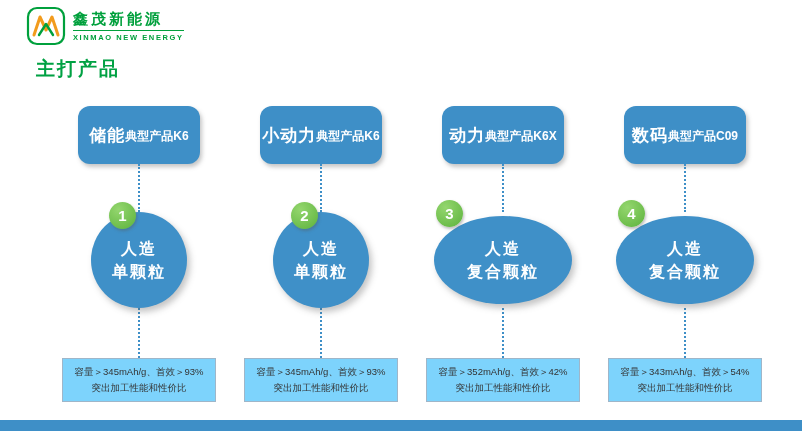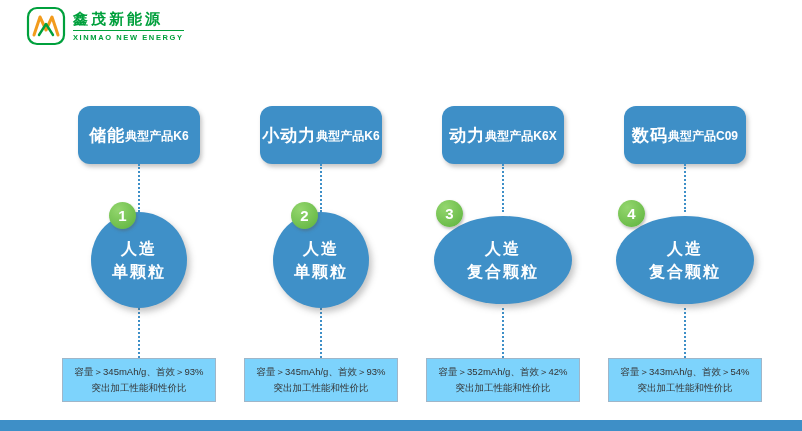--- a/index.html
+++ b/index.html
@@ -62,20 +62,21 @@
         <path d="M8 29 L14 11 L20 24 L26 11 L32 29" fill="none" stroke="#f29b1d" stroke-width="3" stroke-linecap="round" stroke-linejoin="round"></path>
         <path d="M13 29 L20 18 L27 29" fill="none" stroke="#00a03c" stroke-width="2.4" stroke-linecap="round" stroke-linejoin="round"></path>
       </svg>
     </span>
     <span class="logo-text">
       <span class="logo-cn">鑫茂新能源</span>
       <span class="logo-en">XINMAO NEW ENERGY</span>
     </span>
   </div>
 
+  <div class="page-title">主打产品</div>
 
   <div class="columns">
 
     <div class="col circle-col">
       <div class="header-box">
         <div class="header-cat">储能</div>
         <div class="header-typ">典型产品K6</div>
       </div>
       <div class="connector c1"></div>
       <div class="shape-wrap">

